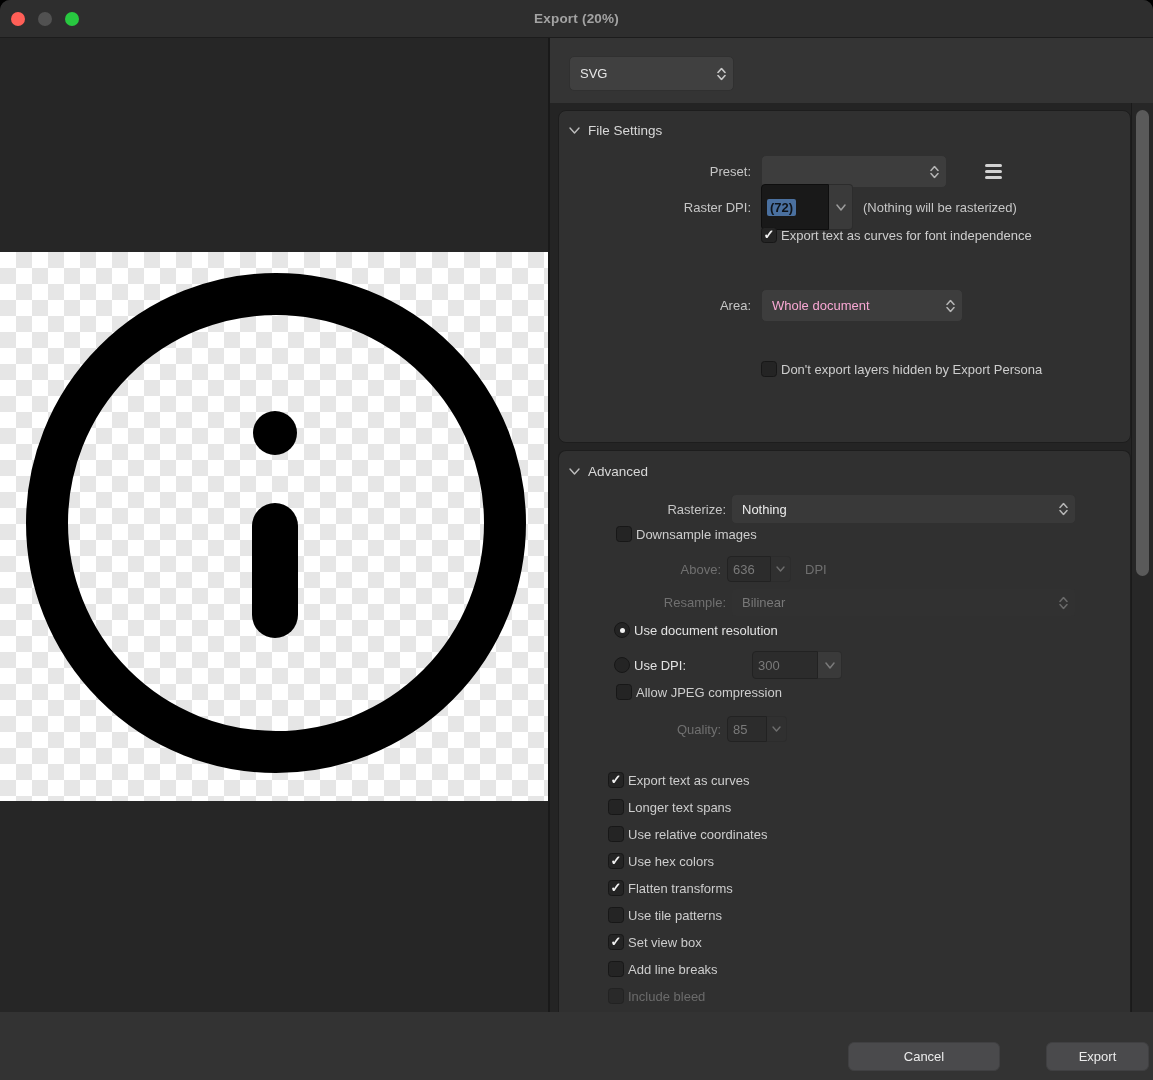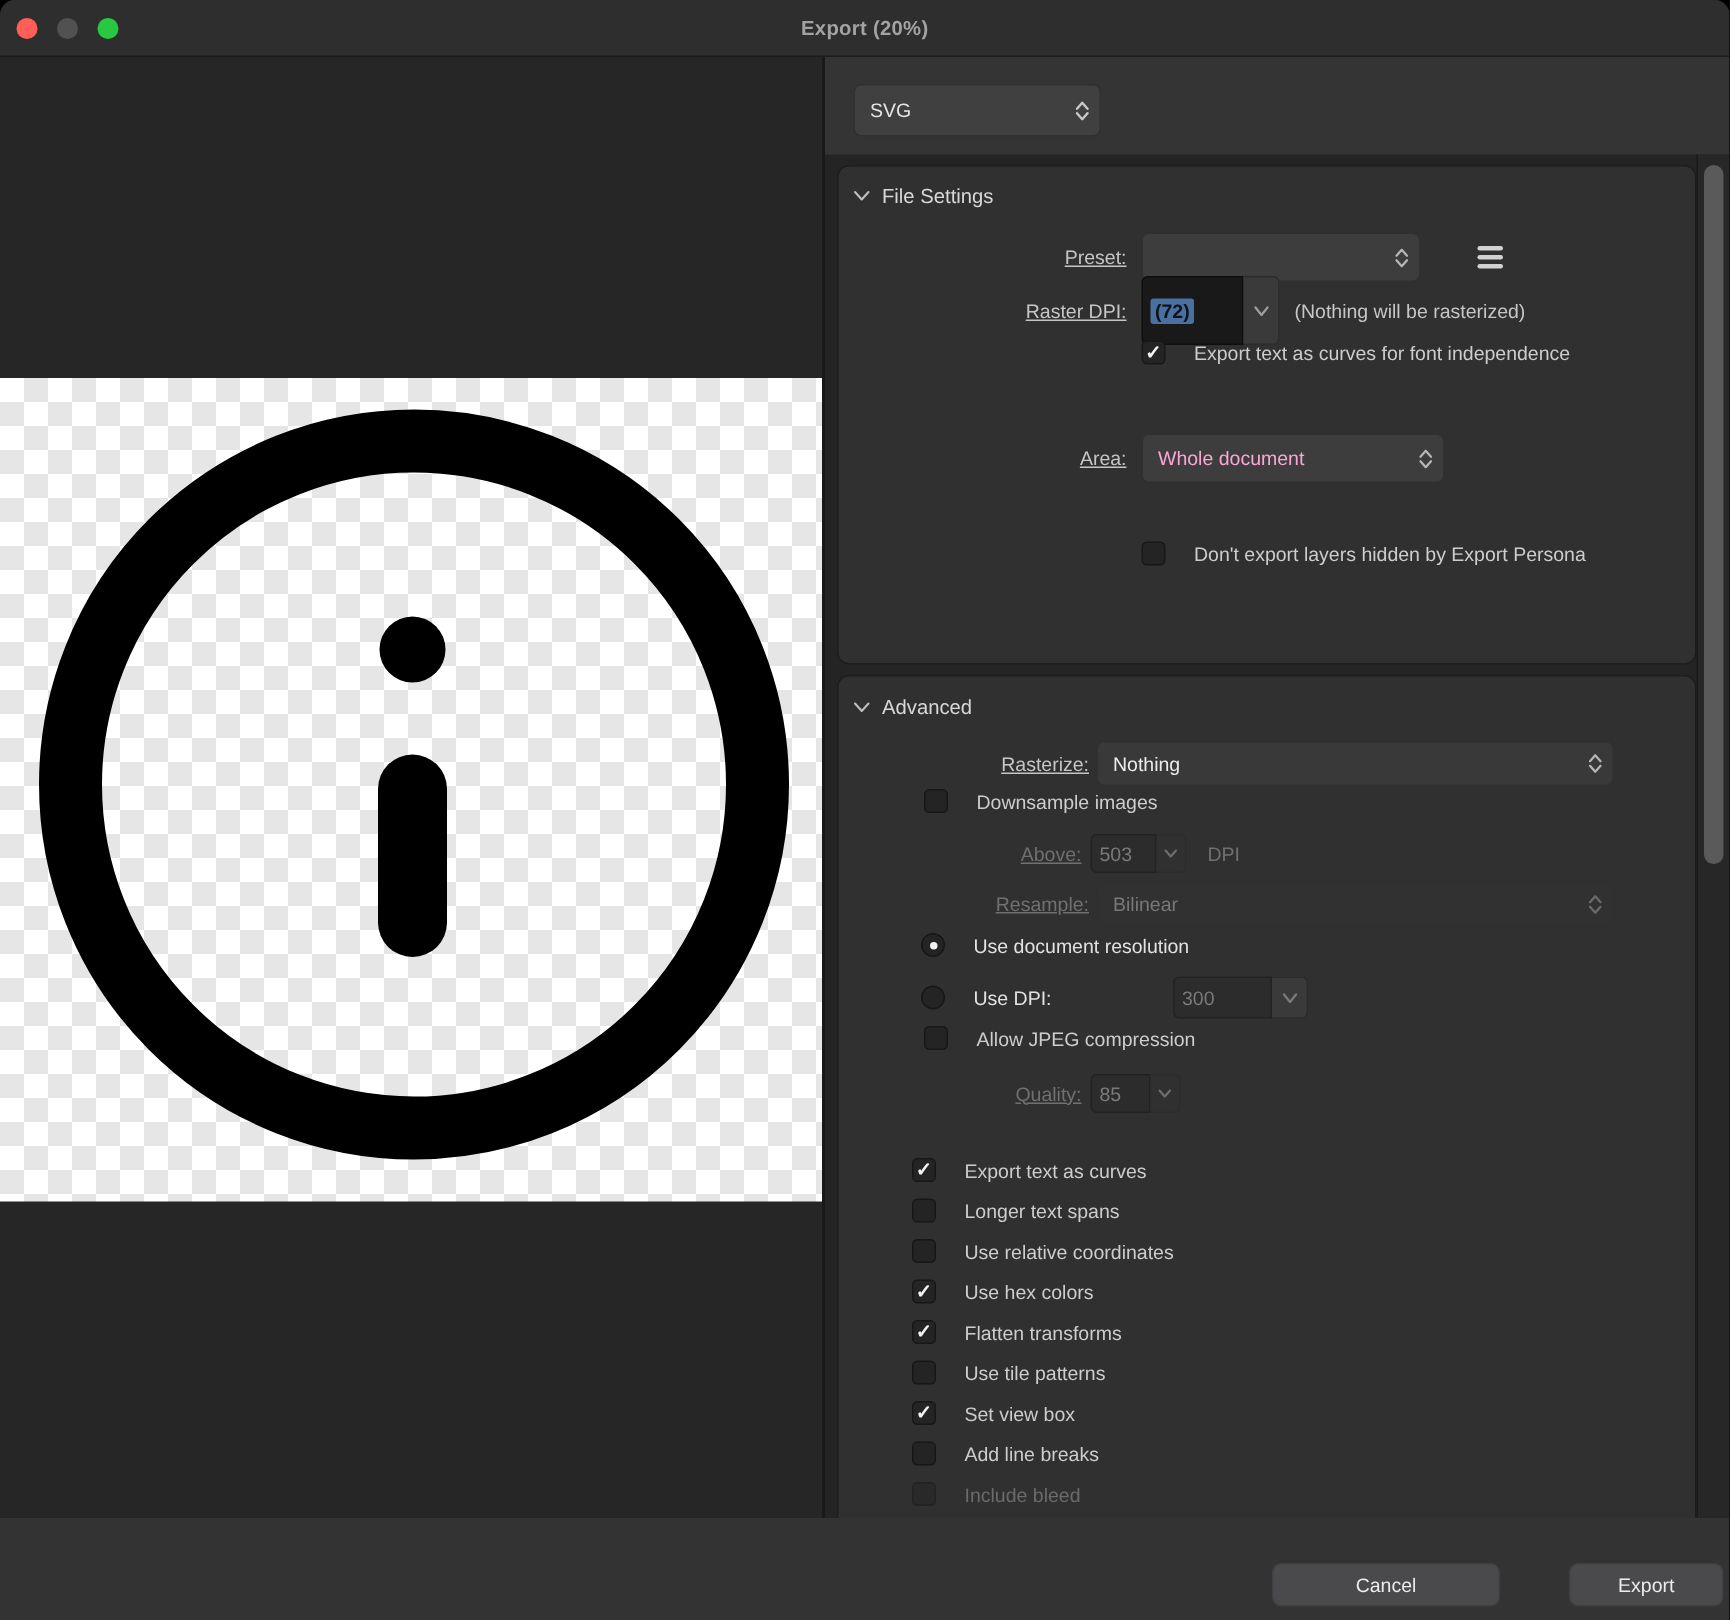--- a/index.html
+++ b/index.html
@@ -37,21 +37,21 @@
   .scrollbar { position:absolute; top:65px; right:0; bottom:0; width:22px; background:#272727; border-left:1px solid #1a1a1a; }
   .scroll-thumb { position:absolute; top:7px; left:4px; width:13px; height:466px; border-radius:7px; background:#5a5a5a; }
 
   
   .group { position:absolute; left:8px; width:573px; background:#303030; border:1px solid #1d1d1d; border-radius:8px; }
   .group.file-settings { top:72px; height:333px; }
   .group.advanced { top:412px; height:562px; border-bottom:none; border-radius:8px 8px 0 0; overflow:hidden; }
   .section-header { position:absolute; left:10px; display:flex; align-items:center; gap:8px; color:#d8d8d8; font-size:13.5px; cursor:default; }
 
   .row { position:absolute; left:0; right:0; display:flex; align-items:center; }
-  .lbl { text-align:right; color:#c6c6c6; flex:none;text-decoration:underline; }
+  .lbl { text-align:right; color:#c6c6c6; flex:none; }
   .lbl.w192 { width:192px; }
   .lbl.w167 { width:167px; }
   .lbl.w162 { width:162px; }
   .lbl.dim, .dim { color:#707070; }
   .ctrl { display:flex; align-items:center; margin-left:10px; }
 
   
   .combo { display:flex; align-items:stretch; height:46px; }
   .combo .field { display:flex; align-items:center; background:#191919; border:1px solid #0e0e0e; border-radius:4px 0 0 4px; padding:0 5px; min-width:68px; }
   .combo .sel-text { background:#4a709f; color:#0e1319; padding:1px 3px; border-radius:2px; font-weight:700; }
@@ -59,21 +59,21 @@
   .combo.small { height:26px; }
   .combo.small .field { min-width:44px; color:#7a7a7a; background:#2c2c2c; border-color:#222; }
   .combo.small .drop-btn { width:20px; background:#303030; }
   .combo.dim-combo .field { color:#7a7a7a; background:#2c2c2c; border-color:#222; }
 
   
   .checkbox { width:16px; height:16px; flex:none; background:#242424; border:1px solid #171717; border-radius:3.5px; position:relative; }
   .checkbox.checked::after { content:"✓"; position:absolute; left:1.5px; top:-1.5px; color:#f2f2f2; font-size:13px; font-weight:700; }
   .radio { width:16px; height:16px; flex:none; background:#242424; border:1px solid #171717; border-radius:50%; position:relative; }
   .radio.checked::after { content:""; position:absolute; left:4.5px; top:4.5px; width:5.5px; height:5.5px; border-radius:50%; background:#f2f2f2; }
-  .chk-row { position:absolute; display:flex; align-items:center; gap:19px; color:#cdcdcd; }
+  .chk-row { position:absolute; display:flex; align-items:center; gap:4px; color:#cdcdcd; }
   .chk-row.disabled { color:#6b6b6b; }
   .chk-row.disabled .checkbox { opacity:.55; }
 
   
   .hamburger { display:flex; flex-direction:column; gap:3px; }
   .hamburger span { display:block; width:17px; height:3px; border-radius:1.5px; background:#d2d2d2; }
 
   
   .footer { position:absolute; left:0; right:0; bottom:0; height:68px; background:#333333; }
   .btn { position:absolute; top:30px; height:29px; background:#4a4a4c; border:1px solid #404042; border-radius:6px; color:#ececec; font-size:13px; display:flex; align-items:center; justify-content:center; }
@@ -227,21 +227,21 @@
       <div class="chk-row" style="top:75px; left:57px">
         <div class="checkbox"></div>
         <span>Downsample images</span>
       </div>
 
       <div class="row" style="top:105px; height:26px">
         <div class="lbl w162 dim">Above:</div>
         <div class="ctrl" style="margin-left:6px">
           <div class="combo small">
             <div class="field">
-                <span>503</span>
+                <span>636</span>
               </div>
             <div class="drop-btn">
               <svg width="9" height="6" viewBox="0 0 9 6">
                   <path d="M1 1 L4.5 5 L8 1" fill="none" stroke="#6e6e6e" stroke-width="1.4" stroke-linecap="round" stroke-linejoin="round"></path>
                 </svg>
             </div>
           </div>
           <span class="dim" style="margin-left:14px">DPI</span>
         </div>
       </div>

